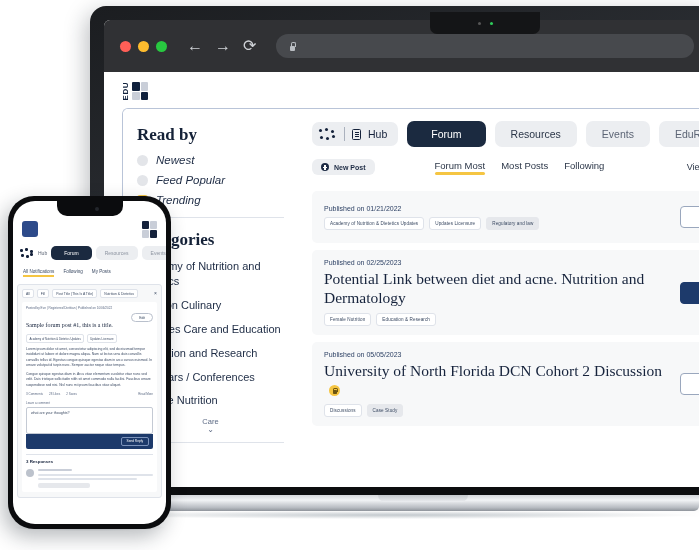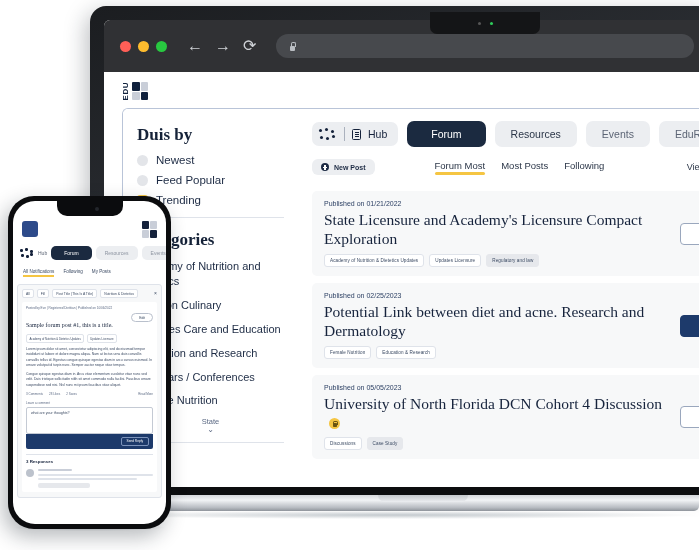--- a/index.html
+++ b/index.html
@@ -81,21 +81,21 @@
     width: 175px; flex:none; padding:16px 14px 0 14px; background:#fff;
   }
   .side h3 { font-family:"Liberation Serif", serif; font-size:17px; color:#152238; font-weight:700; margin-bottom:9px; }
   .sort-opt { display:flex; align-items:center; gap:8px; margin-bottom:8px; }
   .radio { width:11px; height:11px; border-radius:50%; background:#e3e5e9; flex:none; }
   .radio.checked {
     background:#f5c542; border-radius:3px;
     display:flex; align-items:center; justify-content:center;
   }
   .radio.checked:after { content:"✓"; color:#fff; font-size:8px; line-height:1; }
-  .sort-opt label { font-size:11.5px; color:#1d2b44; }
+  .sort-opt label { font-size:11.5px; color:#1d2b44;font-style:italic; }
   .side-div { height:1px; background:#dfe3ea; margin:11px 0 12px; }
   .cat-item { font-size:11px; color:#1d2b44; line-height:1.35; margin-bottom:9px; }
   .more-link { text-align:center; font-size:7.5px; color:#5d6b85; margin-top:2px; }
   .more-chev { text-align:center; font-size:8px; color:#5d6b85; line-height:1; }
   .side-div2 { height:1px; background:#dfe3ea; margin:8px 0 0; }
 
   
   .main { flex:1; background:#fff; padding:12px 0 0 14px; overflow:hidden; }
   .tabsrow { display:flex; align-items:center; gap:9px; }
   .hubpill {
@@ -282,21 +282,21 @@
             <i></i>
               <i class="light"></i>
               <i class="light"></i>
               <i></i>
           </span>
         </div>
 
         <div class="app-frame">
 
           <aside class="side">
-            <h3>Duis by</h3>
+            <h3>Read by</h3>
 
             <div class="sort-opt">
               <span class="radio"></span>
               <label>Newest</label>
             </div>
             <div class="sort-opt">
               <span class="radio"></span>
               <label>Feed Popular</label>
             </div>
             <div class="sort-opt">
@@ -308,21 +308,21 @@
 
             <h3>Categories</h3>
 
             <div class="cat-item">Academy of Nutrition and Dietetics</div>
             <div class="cat-item">Nutrition Culinary</div>
             <div class="cat-item">Diabetes Care and Education</div>
             <div class="cat-item">Education and Research</div>
             <div class="cat-item">Webinars / Conferences</div>
             <div class="cat-item">Female Nutrition</div>
 
-            <div class="more-link">State</div>
+            <div class="more-link">Care</div>
             <div class="more-chev">⌄</div>
             <div class="side-div2"></div>
           </aside>
 
           <section class="main">
 
             <div class="tabsrow">
               <div class="hubpill">
                 <span class="dotgrid">
                   <i style="left:0;top:1px"></i>
@@ -359,47 +359,46 @@
                 <div class="ft">Following</div>
               </div>
               <div class="viewlbl">View</div>
             </div>
 
             <div class="feed">
 
               <div class="card">
                 <div class="card-main">
                   <div class="pub">Published on 01/21/2022</div>
-                  <div><span class="ptitle">State Licensure and Academy's Licensure Compact Exploration</span></div>
                   <div class="tags">
                     <span class="tag">Academy of Nutrition &amp; Dietetics Updates</span>
                     <span class="tag">Updates Licensure</span>
                     <span class="tag filled">Regulatory and law</span>
                   </div>
                 </div>
                 <div class="card-btn"></div>
               </div>
 
               <div class="card">
                 <div class="card-main">
                   <div class="pub">Published on 02/25/2023</div>
-                  <div><span class="ptitle">Potential Link between diet and acne. Research and Dermatology</span></div>
+                  <div><span class="ptitle">Potential Link between diet and acne. Nutrition and Dermatology</span></div>
                   <div class="tags">
                     <span class="tag">Female Nutrition</span>
                     <span class="tag">Education &amp; Research</span>
                   </div>
                 </div>
                 <div class="card-btn solid"></div>
               </div>
 
               <div class="card">
                 <div class="card-main">
                   <div class="pub">Published on 05/05/2023</div>
                   <div>
-                    <span class="ptitle">University of North Florida DCN Cohort 4 Discussion</span>
+                    <span class="ptitle">University of North Florida DCN Cohort 2 Discussion</span>
                     <span class="lockbadge"></span>
                   </div>
                   <div class="tags">
                     <span class="tag">Discussions</span>
                     <span class="tag filled">Case Study</span>
                   </div>
                 </div>
                 <div class="card-btn"></div>
               </div>
 

